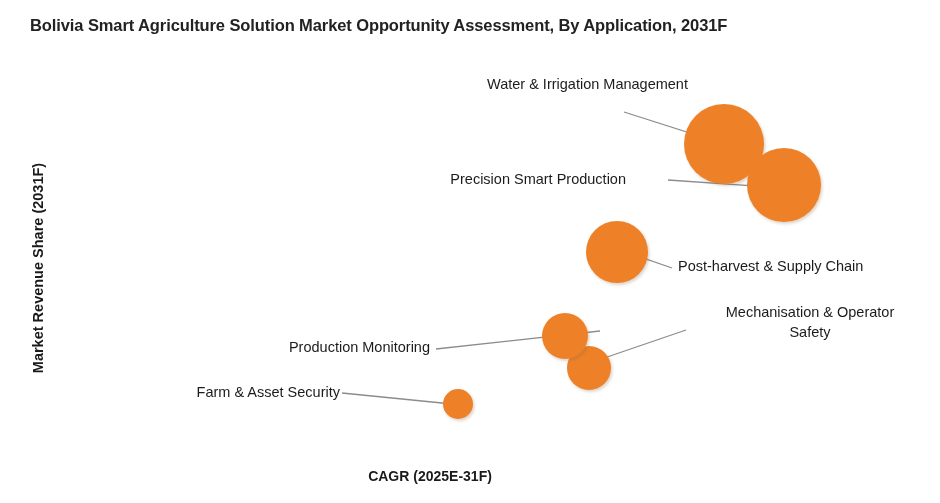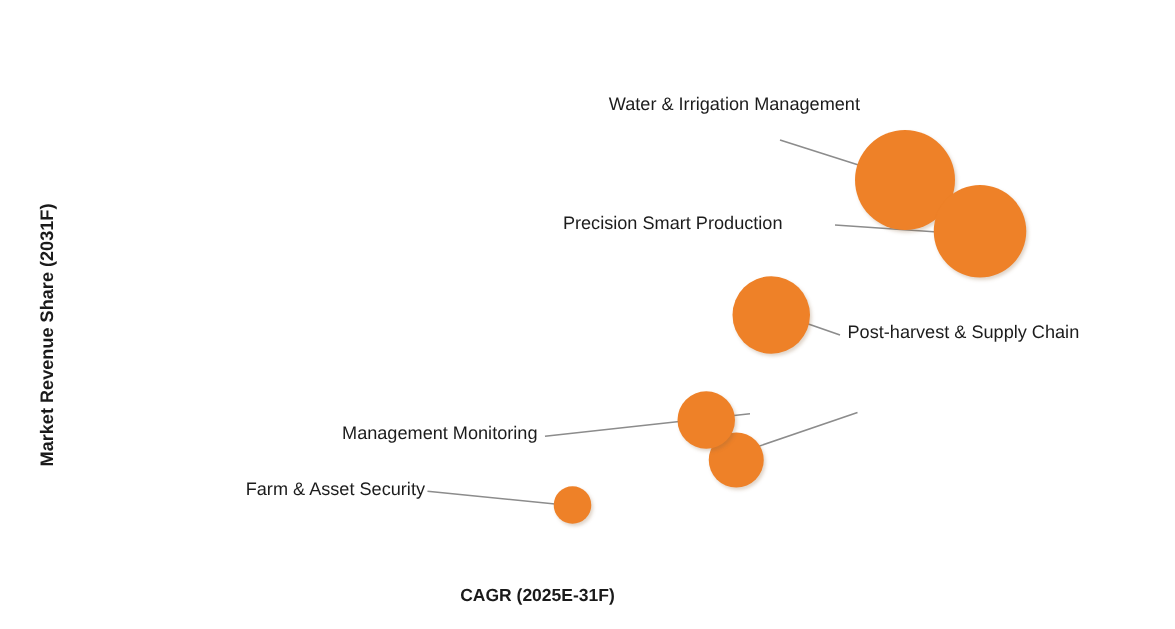--- a/index.html
+++ b/index.html
@@ -83,20 +83,21 @@
   }
   .lbl-right { text-align: right; }
   .lbl-left  { text-align: left; }
   .lbl-center{ text-align: center; }
 </style>
 </head>
 <body>
 
 <div id="chart-root">
 
+  <div id="chart-title">Bolivia Smart Agriculture Solution Market Opportunity Assessment, By Application, 2031F</div>
 
   <div id="y-axis-title">Market Revenue Share (2031F)</div>
 
   <div id="x-axis-title">CAGR (2025E-31F)</div>
 
   <svg id="leader-lines" viewBox="0 0 940 503" width="940" height="503">
       <line x1="624" y1="112" x2="781" y2="162" stroke="#8c8c8c" stroke-width="1.3"></line>
       <line x1="668" y1="180" x2="814" y2="190" stroke="#8c8c8c" stroke-width="1.3"></line>
       <line x1="600" y1="243" x2="672" y2="268" stroke="#8c8c8c" stroke-width="1.3"></line>
       <line x1="575" y1="368" x2="686" y2="330" stroke="#8c8c8c" stroke-width="1.3"></line>
@@ -105,19 +106,21 @@
     </svg>
 
   <div id="plot-area">
       <div class="bubble" style="left: 684px; top: 104px; width: 80px; height: 80px; background: rgb(238, 129, 40);"></div>
       <div class="point-label lbl-left" style="left: 487px; top: 75px; width: 270px;">Water &amp; Irrigation Management</div>
       <div class="bubble" style="left: 747px; top: 148px; width: 74px; height: 74px; background: rgb(238, 129, 40);"></div>
       <div class="point-label lbl-right" style="left: 356px; top: 170px; width: 270px;">Precision Smart Production</div>
       <div class="bubble" style="left: 586px; top: 221px; width: 62px; height: 62px; background: rgb(238, 129, 40);"></div>
       <div class="point-label lbl-left" style="left: 678px; top: 257px; width: 250px;">Post-harvest &amp; Supply Chain</div>
       <div class="bubble" style="left: 567px; top: 346px; width: 44px; height: 44px; background: rgb(238, 129, 40);"></div>
+      <div class="point-label lbl-center" style="left: 690px; top: 303px; width: 240px;">Mechanisation &amp; Operator
+Safety</div>
       <div class="bubble" style="left: 542px; top: 313px; width: 46px; height: 46px; background: rgb(238, 129, 40);"></div>
-      <div class="point-label lbl-right" style="left: 190px; top: 338px; width: 240px;">Management Monitoring</div>
+      <div class="point-label lbl-right" style="left: 190px; top: 338px; width: 240px;">Production Monitoring</div>
       <div class="bubble" style="left: 443px; top: 389px; width: 30px; height: 30px; background: rgb(238, 129, 40);"></div>
       <div class="point-label lbl-right" style="left: 110px; top: 383px; width: 230px;">Farm &amp; Asset Security</div>
     </div>
 
 </div>
 
 </body></html>

